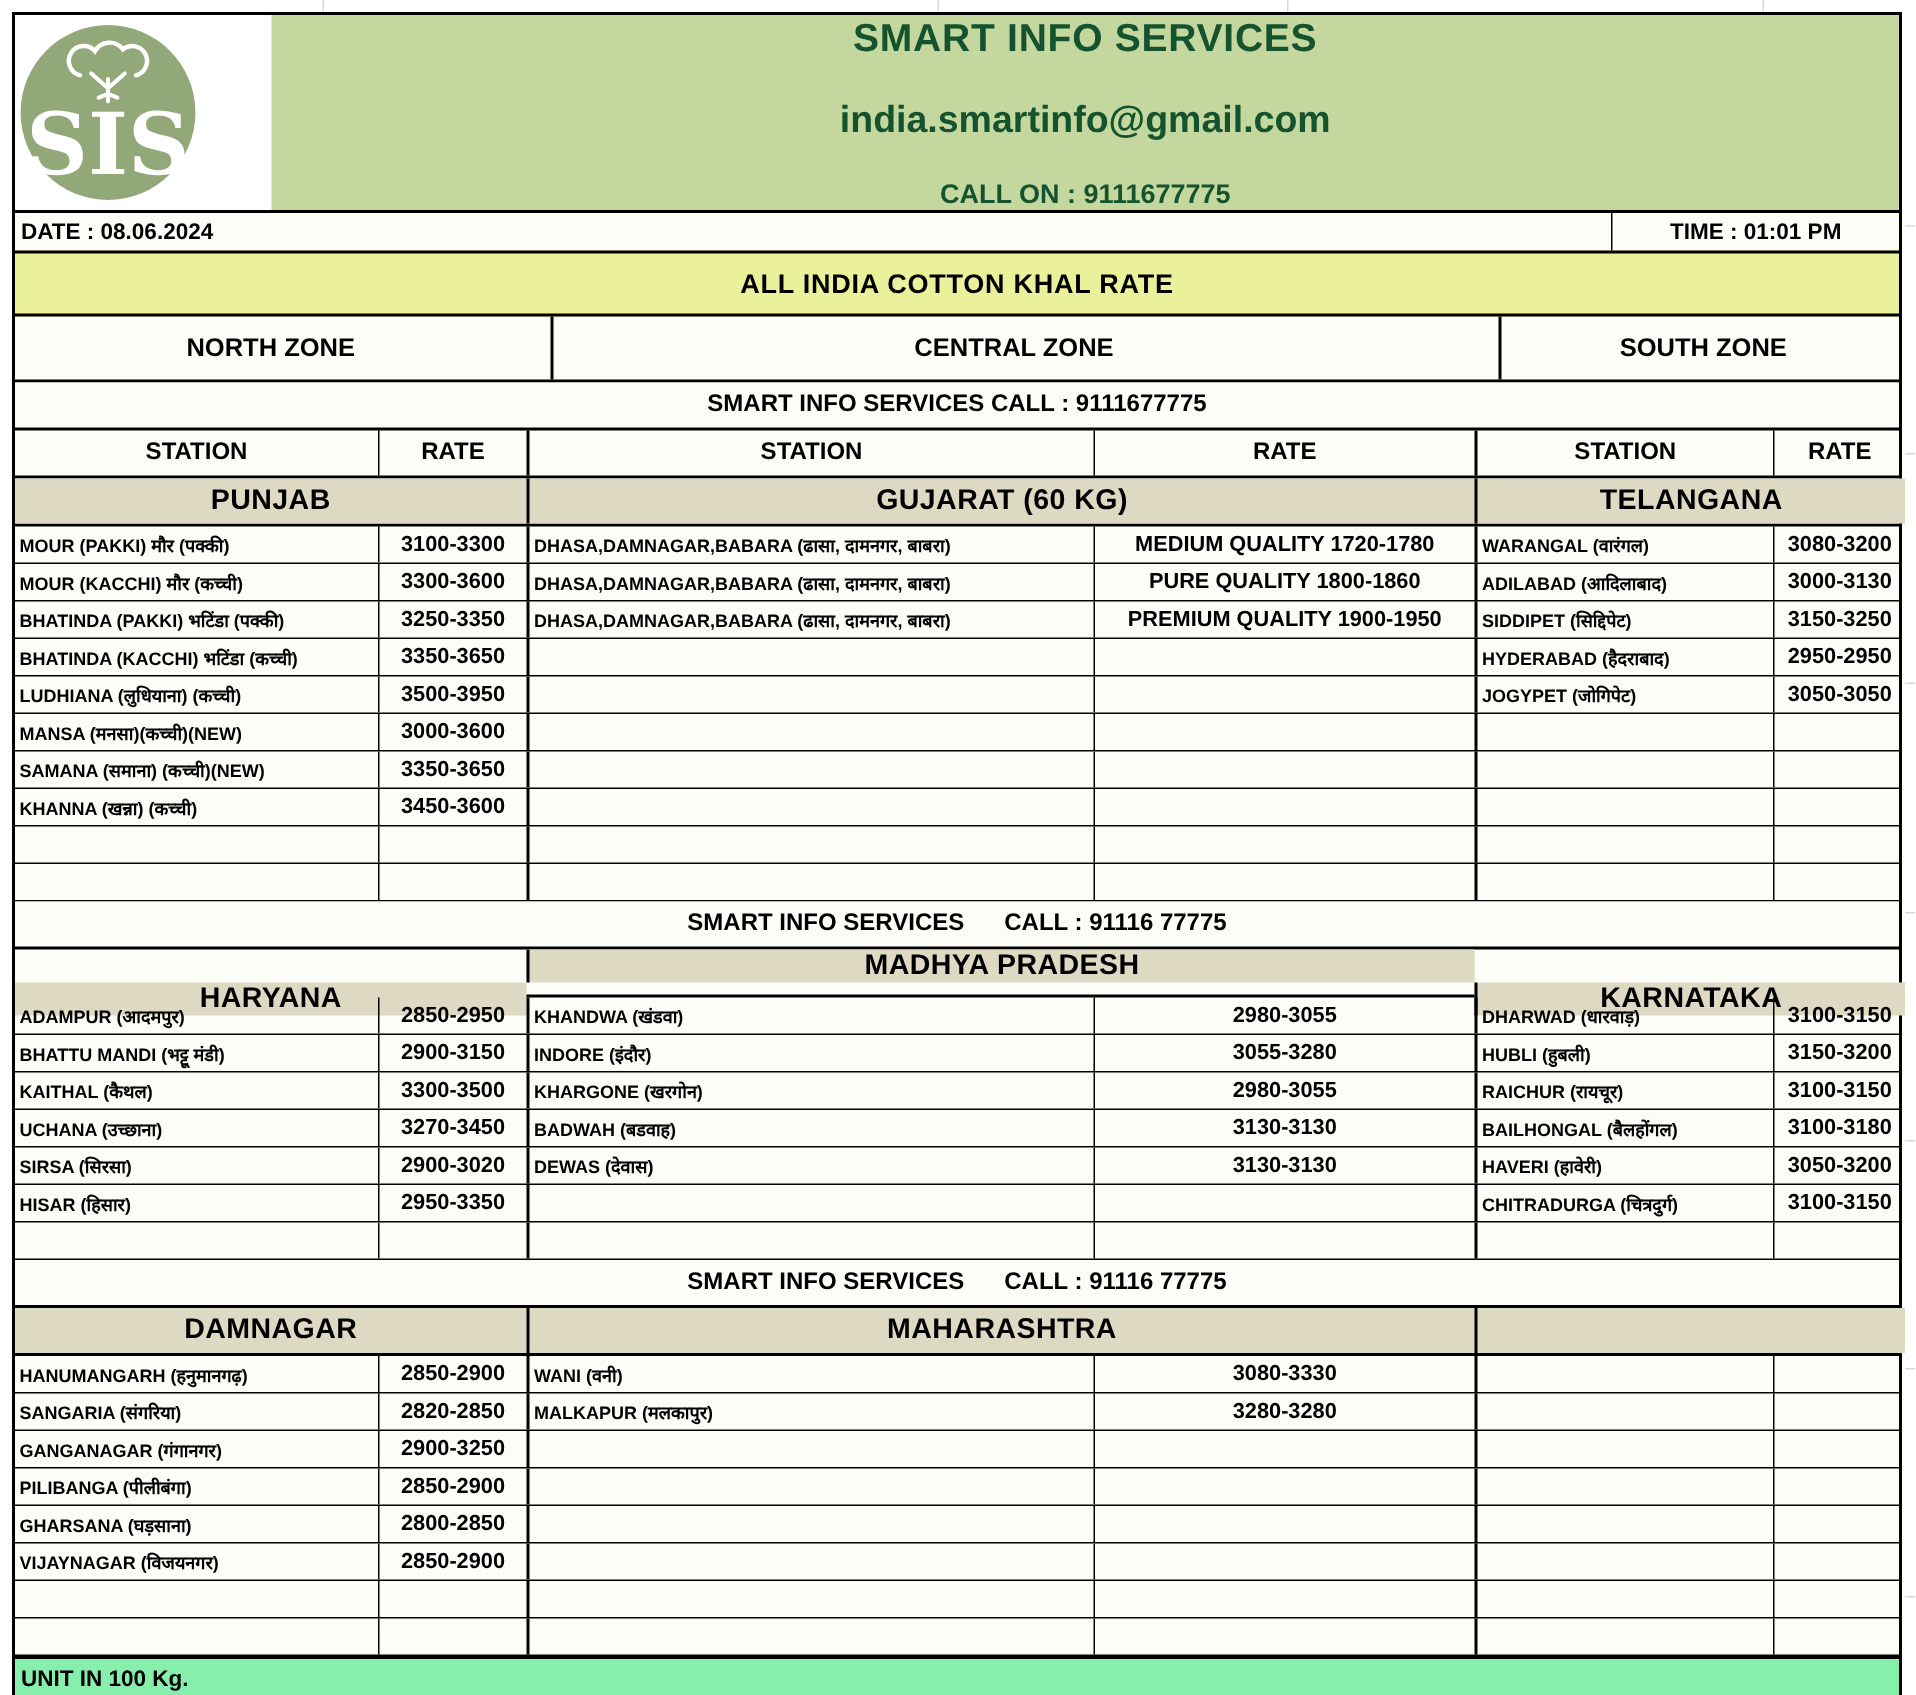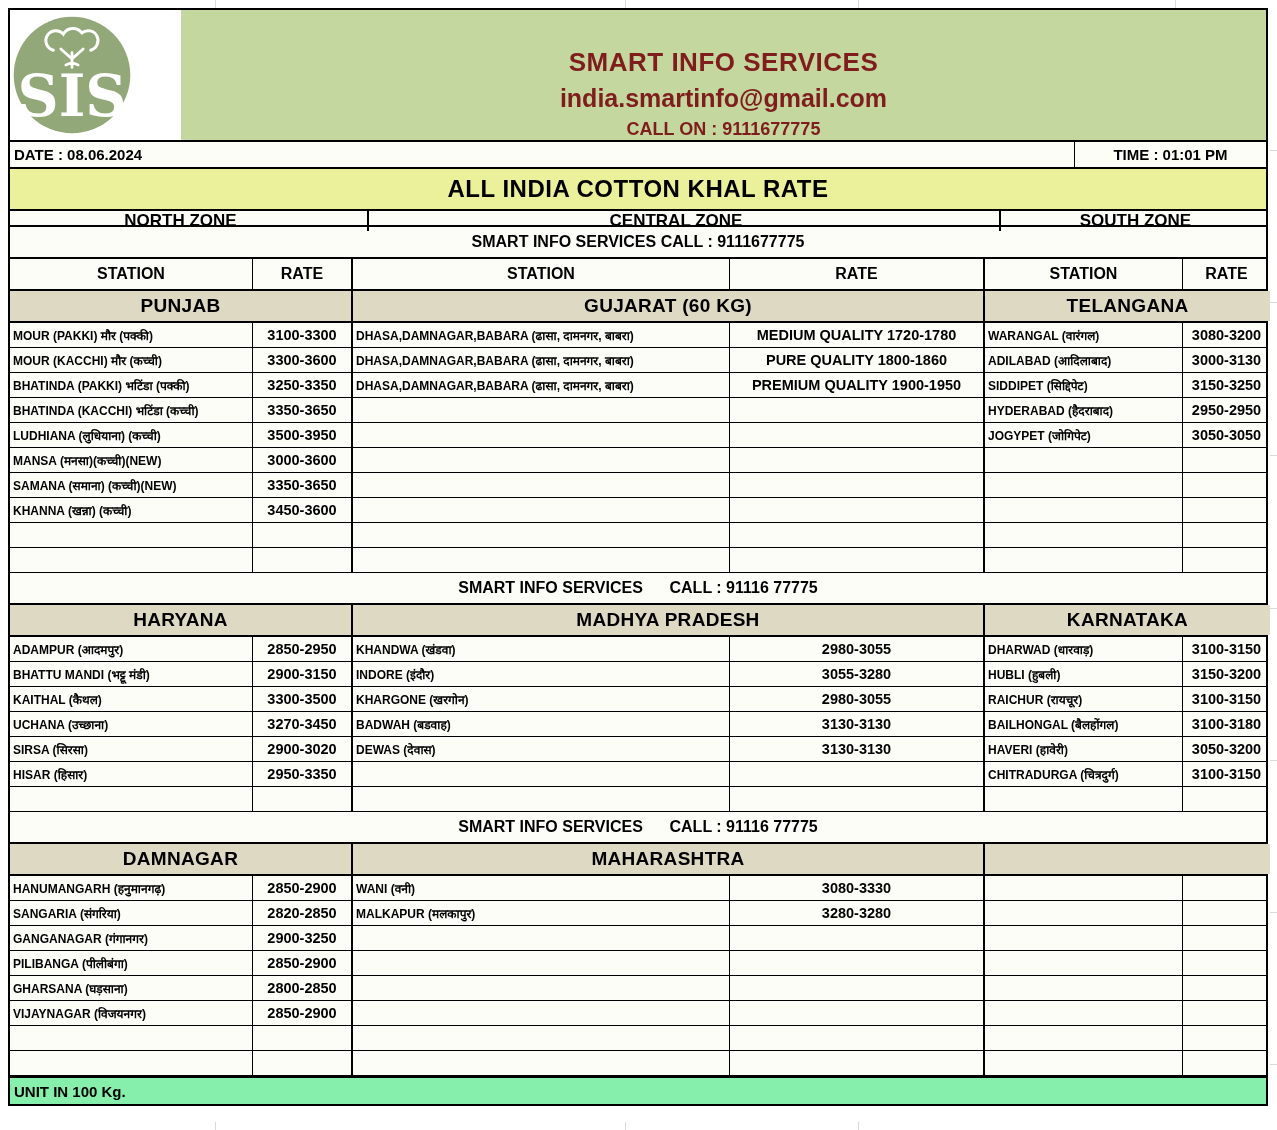--- a/index.html
+++ b/index.html
@@ -7,36 +7,36 @@
     --logo-green:#93a878; --cell-bg:#fdfdf7; --border:#000000; --gridline:#d9d9d9;
   }
   *{box-sizing:border-box;margin:0;padding:0;}
   body{background:#fff;font-family:"Liberation Sans","DejaVu Sans",sans-serif;}
   .sheet{position:relative;width:1277px;height:1130px;background:#ffffff;overflow:hidden;}
   .doc{position:absolute;left:8px;top:8px;width:1260px;border:2px solid var(--border);background:var(--cell-bg);}
 
   
   .band{display:flex;height:132px;border-bottom:2px solid var(--border);}
   .logo-cell{width:171px;background:#fff;display:flex;align-items:center;justify-content:flex-start;}
-  .band-main{flex:1;background:var(--banner-bg);display:flex;flex-direction:column;align-items:center;justify-content:flex-end;gap:6px;color:#7f1d1d;}
+  .band-main{flex:1;background:var(--banner-bg);display:flex;flex-direction:column;align-items:center;justify-content:space-between;gap:6px;color:#14532d;}
   .company{font-size:26px;font-weight:bold;letter-spacing:.5px;}
   .email{font-size:25px;font-weight:bold;}
   .callon{font-size:18px;font-weight:bold;}
 
   
   .daterow{display:flex;height:25px;font-weight:bold;font-size:15px;align-items:stretch;}
   .datecell{flex:1;display:flex;align-items:center;padding-left:4px;}
   .timecell{width:192px;border-left:1px solid var(--border);display:flex;align-items:center;justify-content:center;}
 
   
   .titlerow{height:44px;background:var(--title-bg);border-top:2px solid var(--border);border-bottom:2px solid var(--border);
-    display:flex;align-items:center;justify-content:center;font-size:24px;font-weight:bold;letter-spacing:.5px;}
-
-  
-  .zonerow{display:grid;grid-template-columns:341px 632px 287px;height:16px;border-bottom:2px solid var(--border);}
+    display:flex;align-items:center;justify-content:center;font-size:18px;font-weight:bold;letter-spacing:.5px;}
+
+  
+  .zonerow{display:grid;grid-template-columns:341px 632px 287px;height:44px;border-bottom:2px solid var(--border);}
   .zonecell{display:flex;align-items:center;justify-content:center;font-size:17px;font-weight:bold;}
   .zonecell + .zonecell{border-left:2px solid var(--border);margin-left:16px;}
 
   
   .divider-row{height:32px;display:flex;align-items:center;justify-content:center;
     font-size:16px;font-weight:bold;border-bottom:2px solid var(--border);white-space:pre;background:var(--cell-bg);}
 
   
   .grid6{display:grid;grid-template-columns:242px 99px 378px 254px 199px 88px;}
   .colheadrow{height:32px;border-bottom:2px solid var(--border);}
@@ -211,22 +211,22 @@
         <div class="grid6 data-row">
           <div class="cell st"></div>
           <div class="cell rt"></div>
           <div class="cell st zb"></div>
           <div class="cell rt"></div>
           <div class="cell st zb"></div>
           <div class="cell rt"></div>
         </div>
         <div class="divider-row">SMART INFO SERVICES      CALL : 91116 77775</div>
         <div class="grid6 section-row">
+          <div class="sec-cell sec1">MADHYA PRADESH</div>
           <div class="sec-cell sec0">HARYANA</div>
-          <div class="sec-cell sec1">MADHYA PRADESH</div>
           <div class="sec-cell sec2">KARNATAKA</div>
         </div>
         <div class="grid6 data-row">
           <div class="cell st">ADAMPUR (आदमपुर)</div>
           <div class="cell rt">2850-2950</div>
           <div class="cell st zb">KHANDWA (खंडवा)</div>
           <div class="cell rt">2980-3055</div>
           <div class="cell st zb">DHARWAD (धारवाड़)</div>
           <div class="cell rt">3100-3150</div>
         </div>

